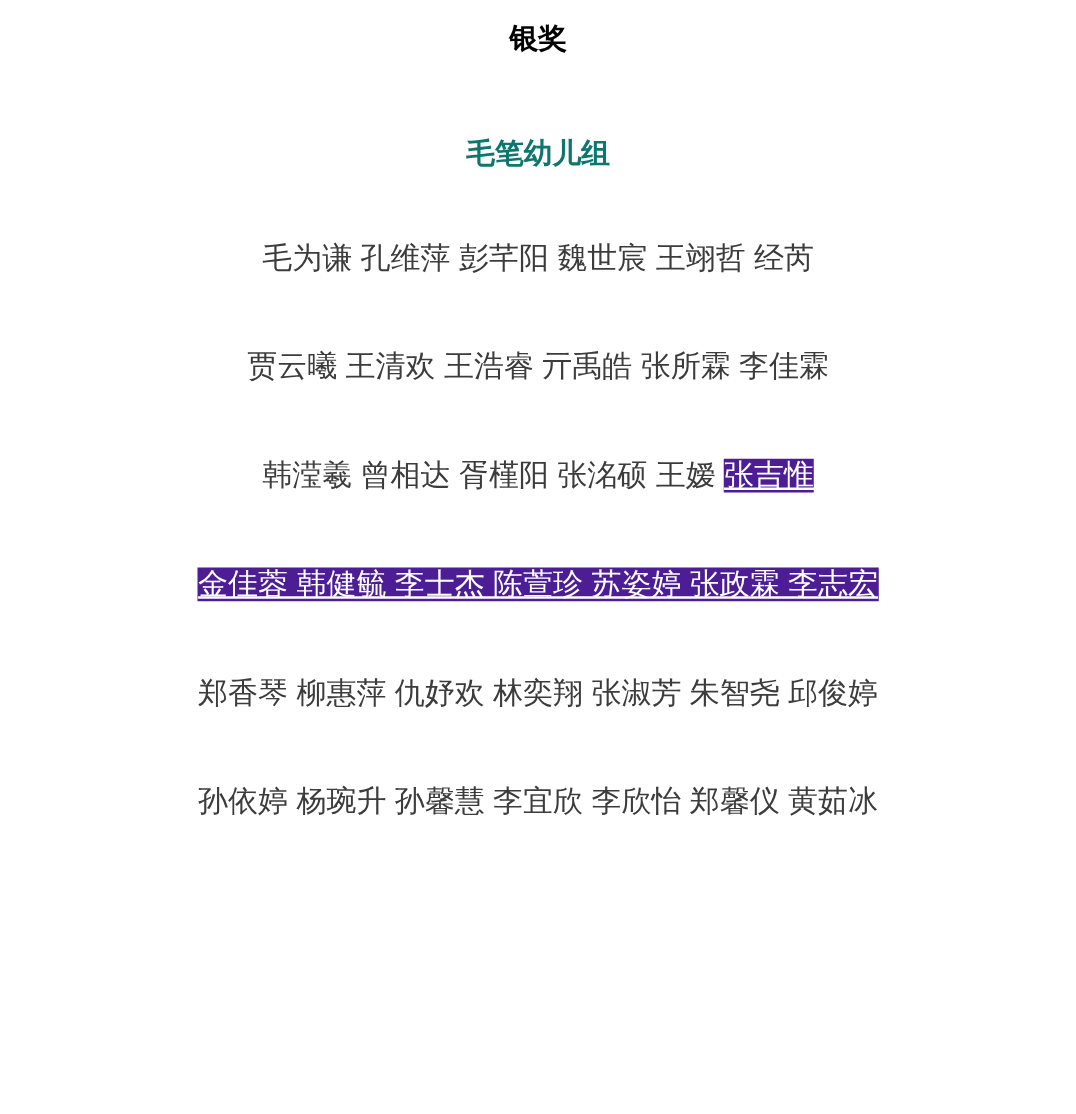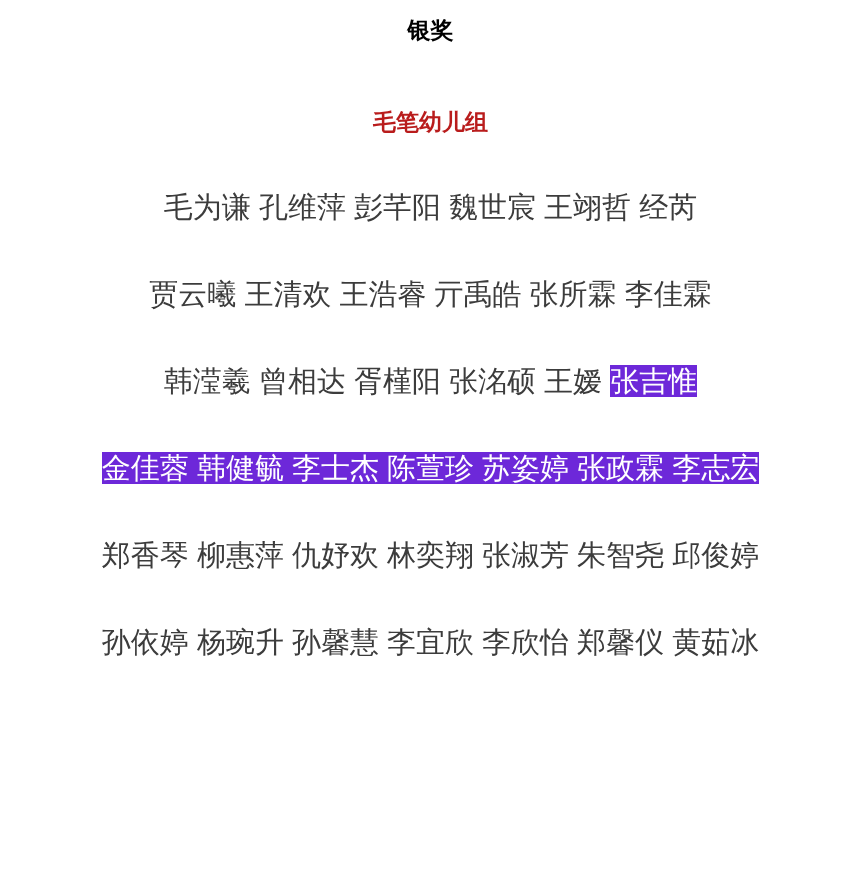--- a/index.html
+++ b/index.html
@@ -24,41 +24,42 @@
     font-size: 23px;
     font-weight: bold;
     color: #000000;
     line-height: 34px;
     margin: 8px 0 0 0;
   }
   .subtitle {
     text-align: center;
     font-size: 23px;
     font-weight: bold;
-    color: #b91c1c;
+    color: #0f766e;
     line-height: 34px;
     margin: 58px 0 0 0;
   }
   .names {
     margin-top: 52px;
   }
   .name-line {
     text-align: center;
-    font-size: 29px;
+    font-size: 24px;
     line-height: 32px;
     color: #3c3c3c;
     margin: 0 0 55px 0;
     white-space: nowrap;
   }
   .name-line .seg {
     display: inline;
   }
   .name-line .seg.sel {
-    background: #6d28d9;
+    background: #4c1d95;
     color: #ffffff;
+    text-decoration: underline;
   }
 </style>
 </head>
 <body>
 
 <div class="page">
 
   <div class="title">银奖</div>
 
   <div class="subtitle">毛笔幼儿组</div>

